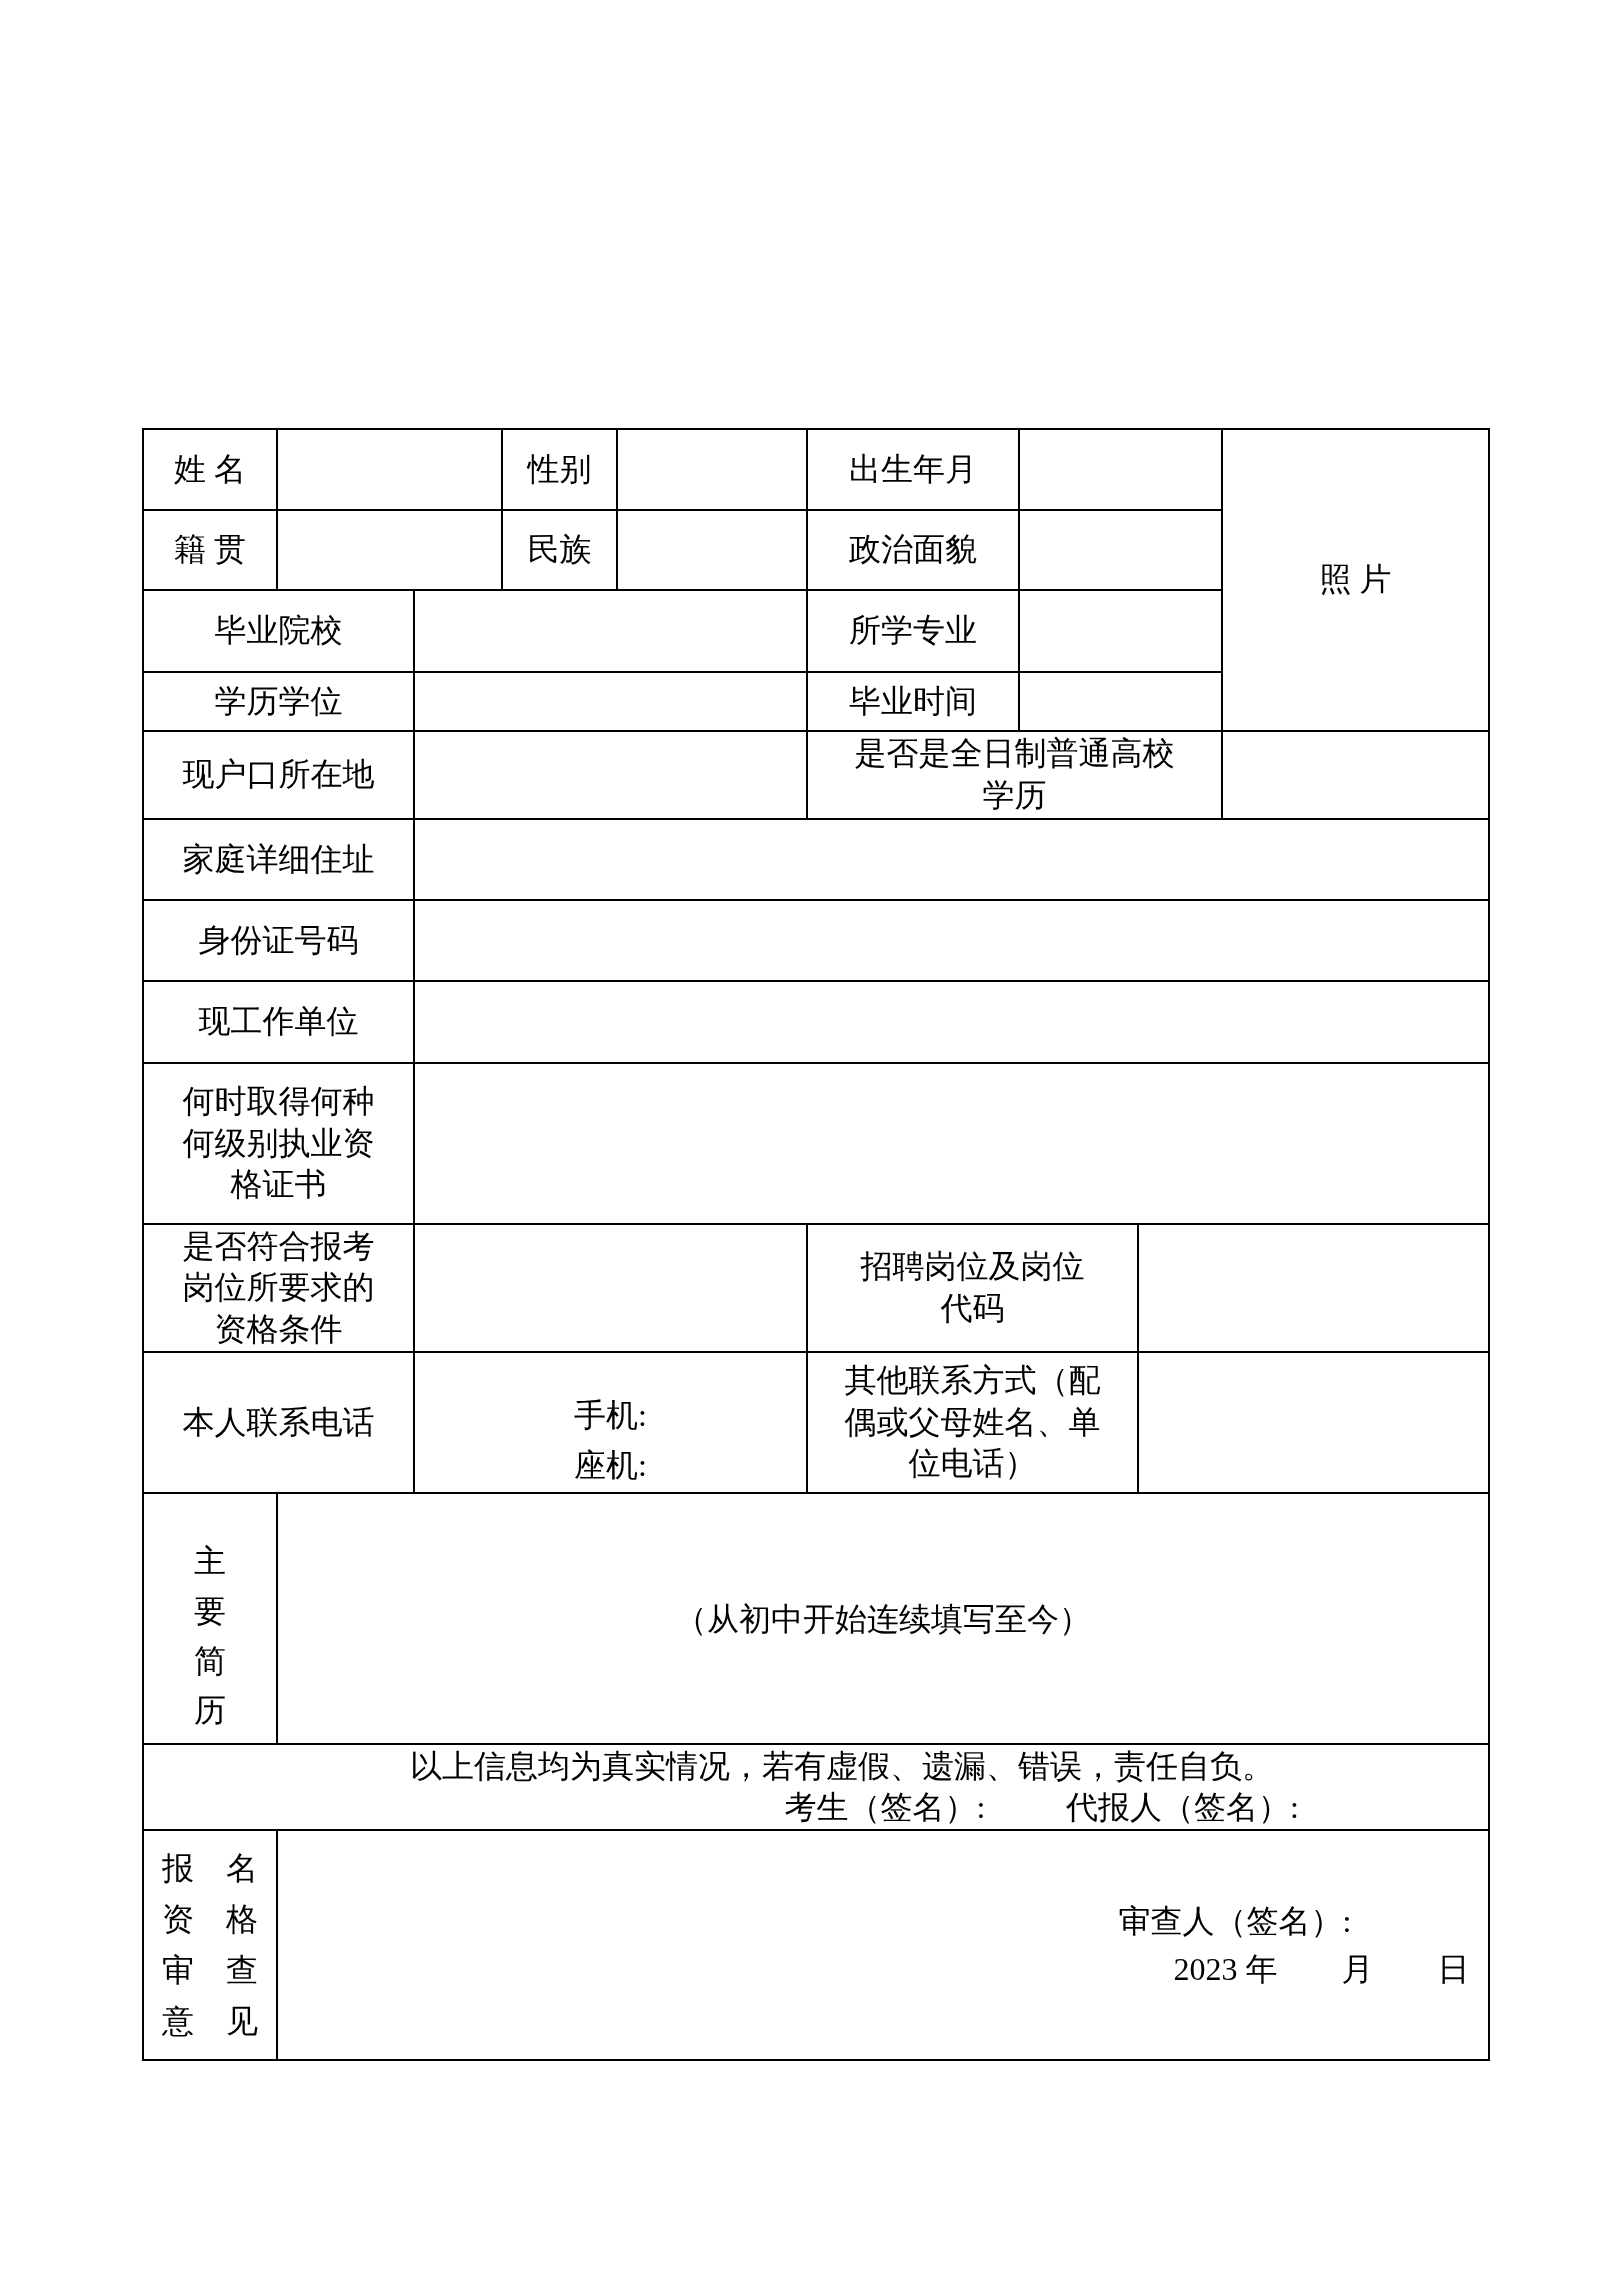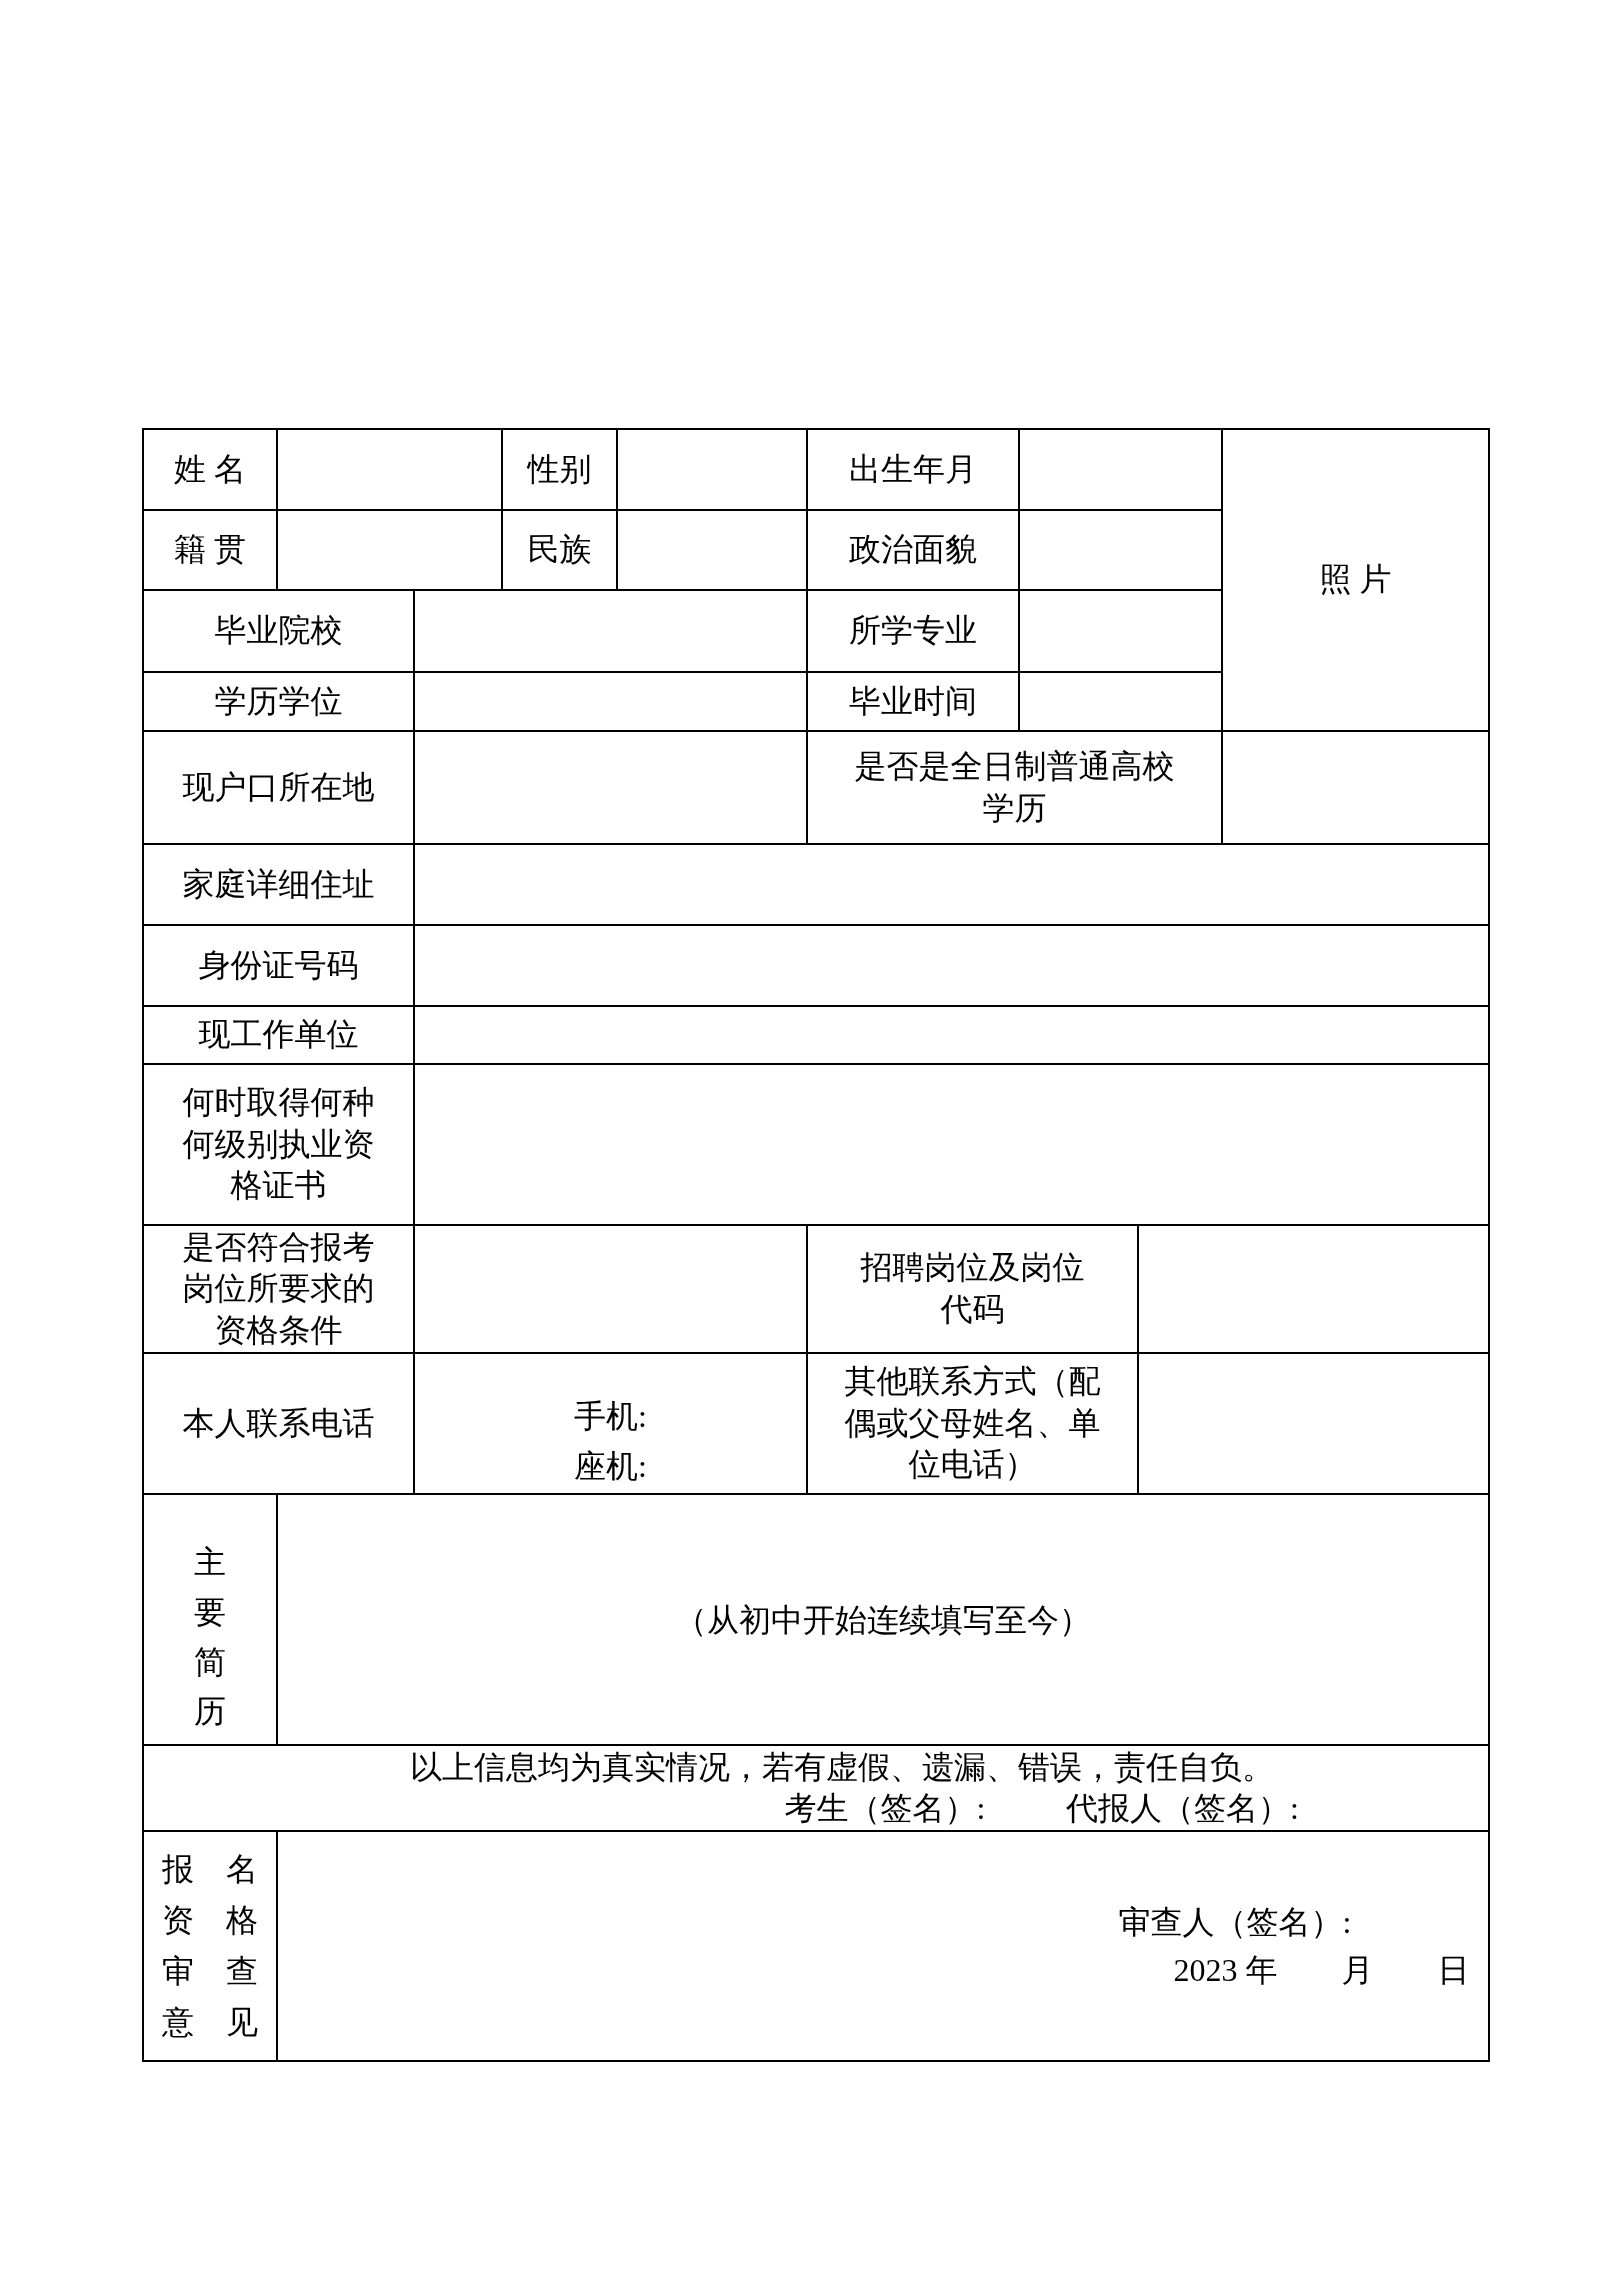--- a/index.html
+++ b/index.html
@@ -102,40 +102,40 @@
       <td colspan="2"></td>
     </tr>
 
     <tr style="height:59px">
       <td colspan="2">学历学位</td>
       <td colspan="3"></td>
       <td>毕业时间</td>
       <td colspan="2"></td>
     </tr>
 
-    <tr style="height:113px">
+    <tr style="height:88px">
       <td colspan="2">现户口所在地</td>
       <td colspan="3"></td>
       <td colspan="3">
         <div class="w600">是否是全日制普通高校学历</div>
       </td>
       <td></td>
     </tr>
 
     <tr style="height:81px">
       <td colspan="2">家庭详细住址</td>
       <td colspan="7"></td>
     </tr>
 
     <tr style="height:81px">
       <td colspan="2">身份证号码</td>
       <td colspan="7"></td>
     </tr>
 
-    <tr style="height:58px">
+    <tr style="height:82px">
       <td colspan="2">现工作单位</td>
       <td colspan="7"></td>
     </tr>
 
     <tr style="height:161px">
       <td colspan="2">
         <div class="w370">何时取得何种何级别执业资格证书</div>
       </td>
       <td colspan="7"></td>
     </tr>

